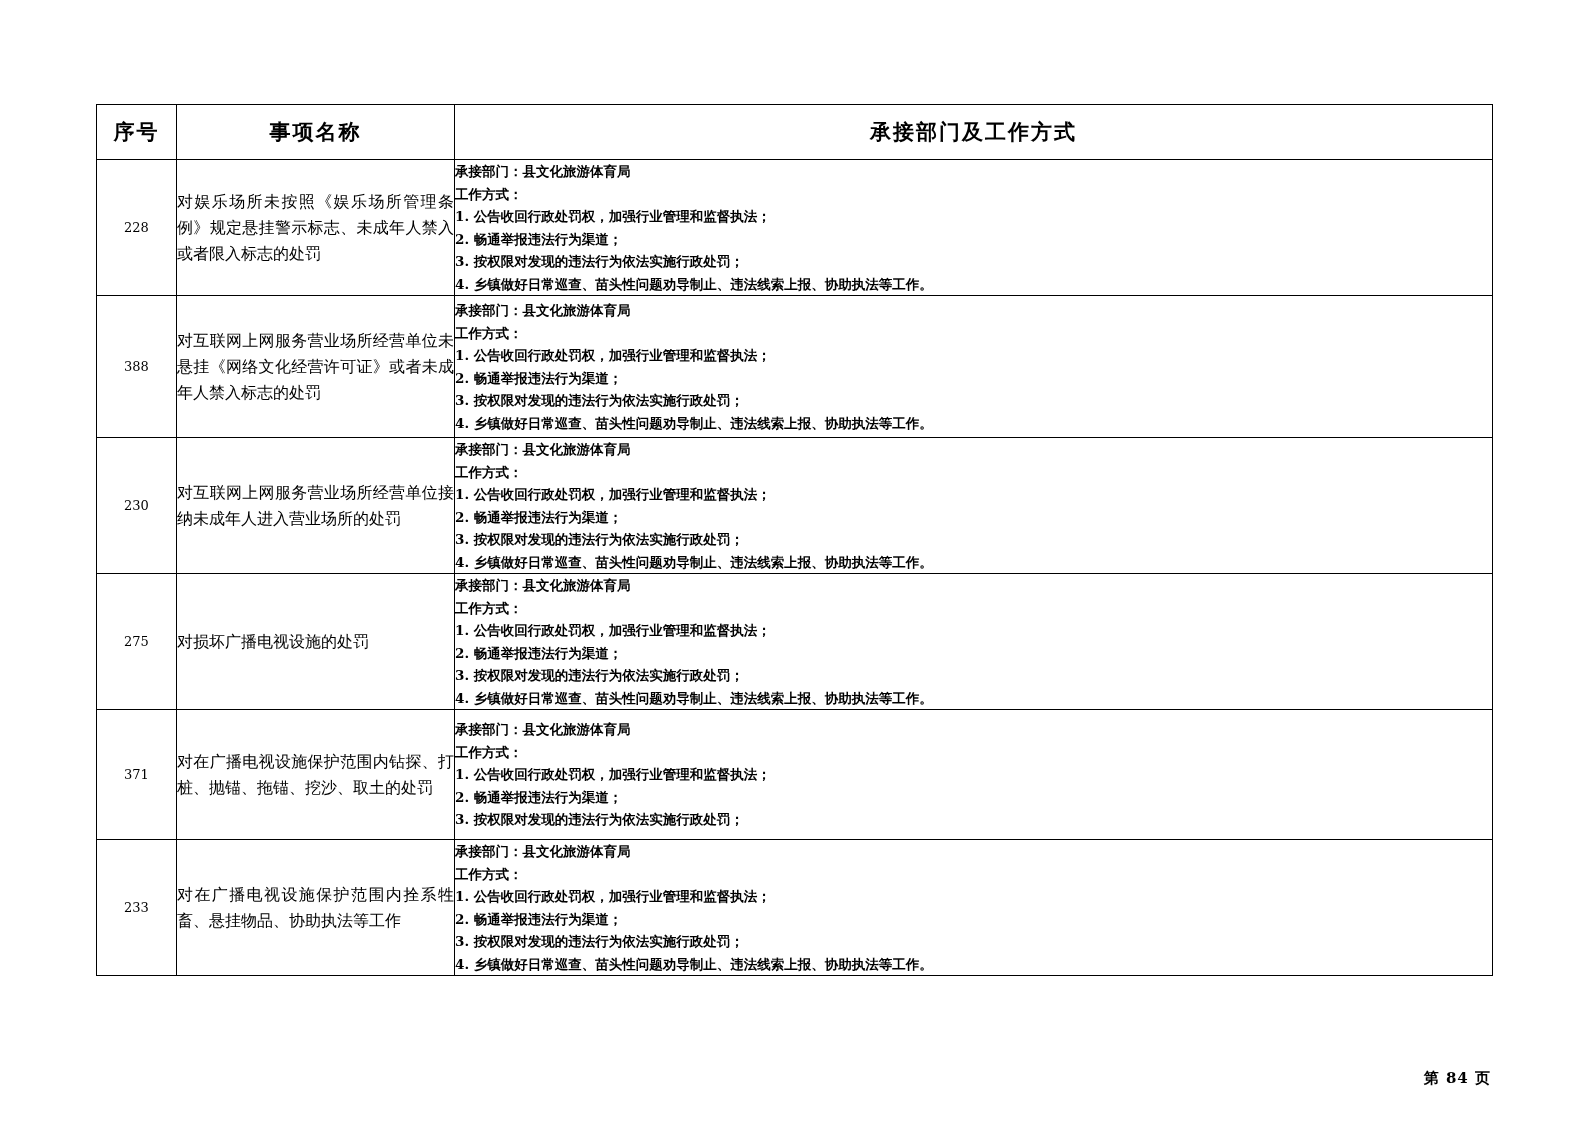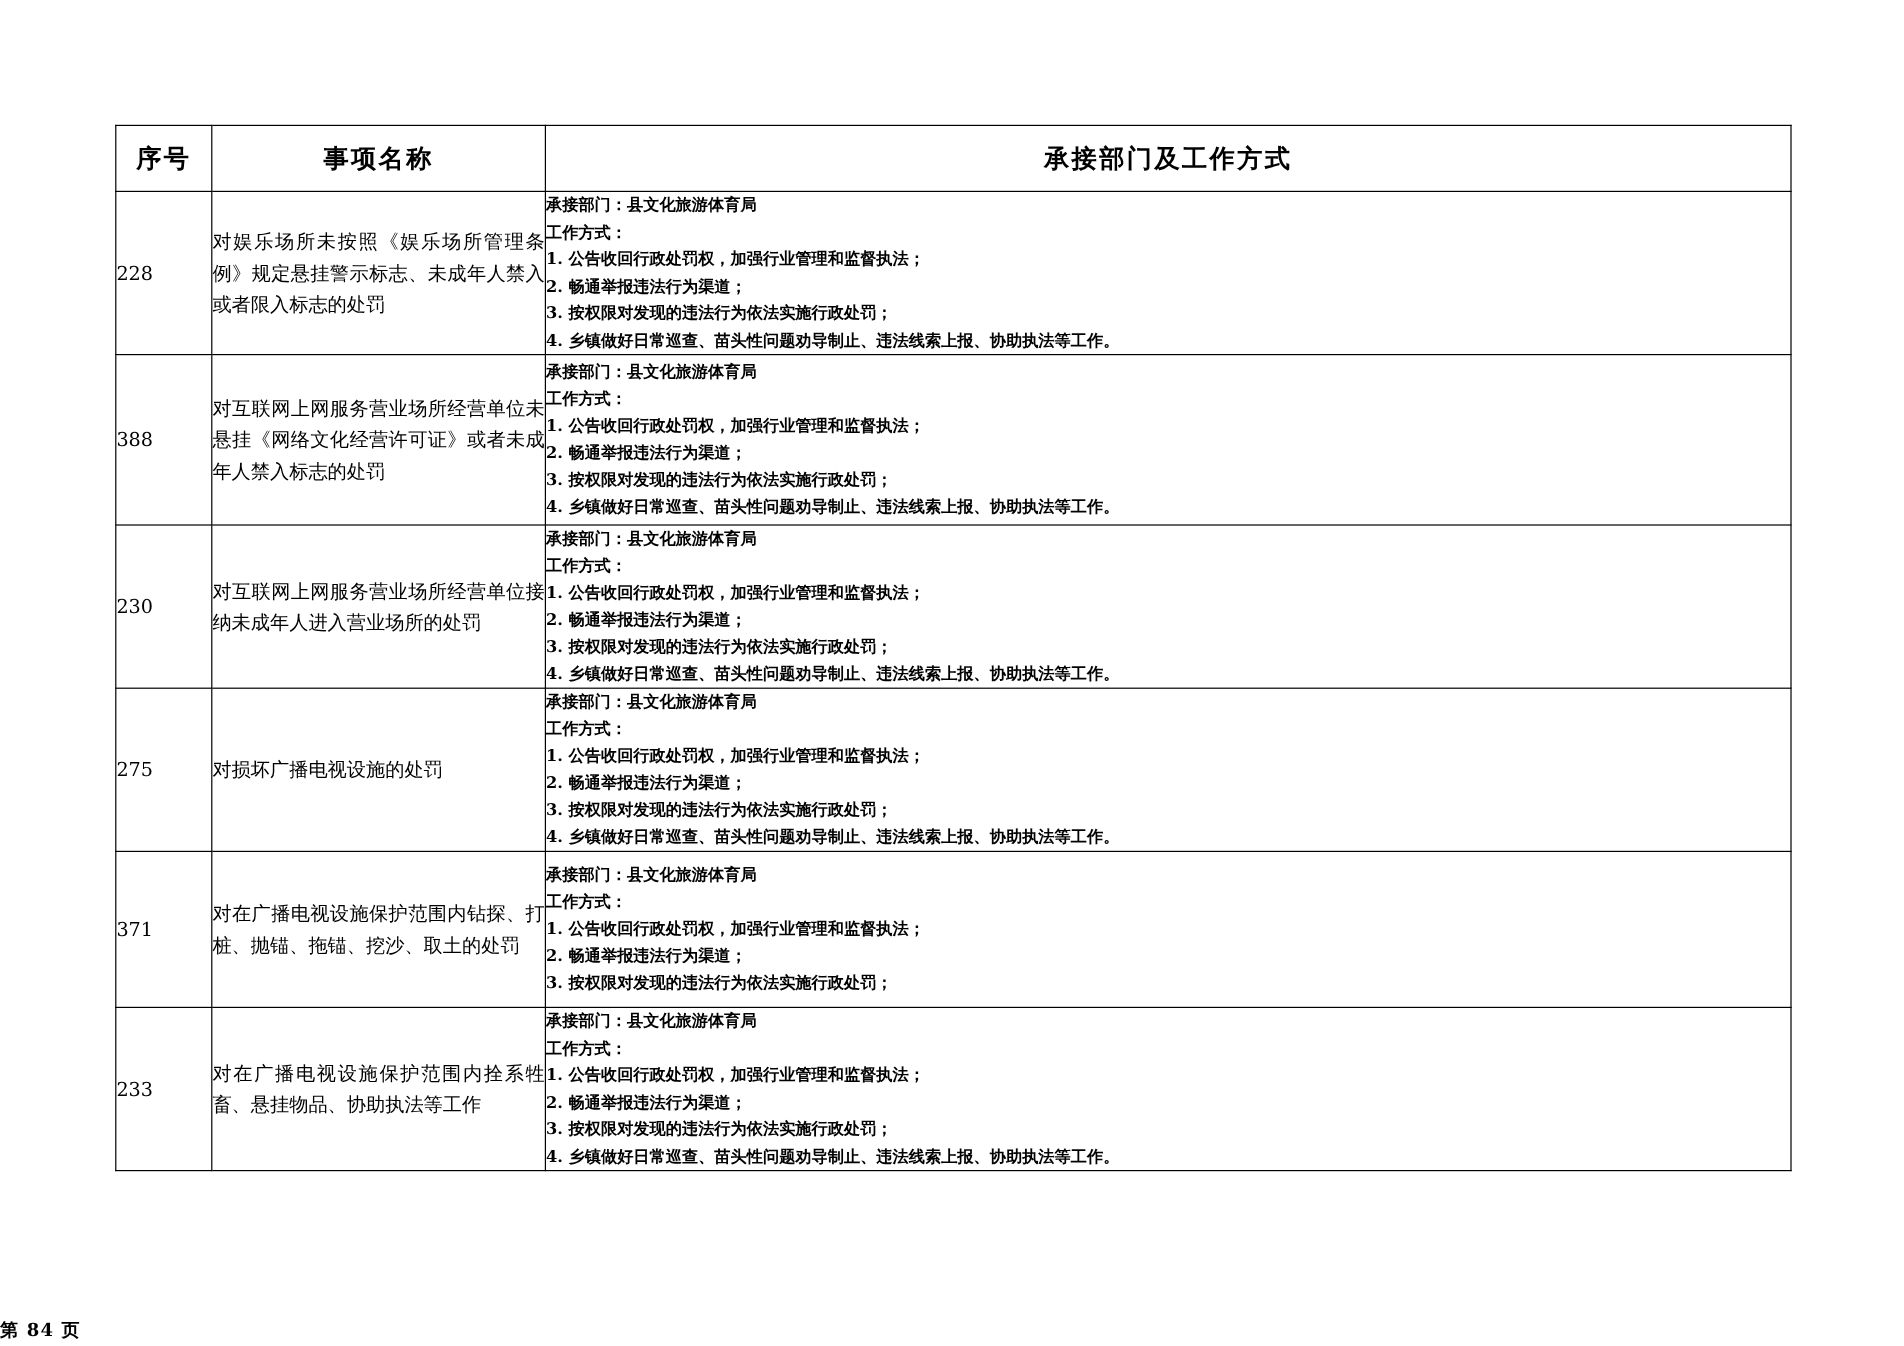--- a/index.html
+++ b/index.html
@@ -40,22 +40,22 @@
 
   .head-cell {
     text-align: center;
     font-size: 21px;
     font-weight: bold;
     letter-spacing: 2px;
     height: 54px;
     font-family: "DejaVu Serif", "Liberation Serif", serif;
   }
   .seq-cell {
-    text-align: left;
-    font-size: 16px;
+    text-align: center;
+    font-size: 13px;
     font-family: "DejaVu Serif", "Liberation Serif", serif;
   }
   .name-cell {
     font-size: 16px;
     line-height: 26px;
     padding: 6px 10px 6px 12px;
     text-align: justify;
     font-family: "DejaVu Serif", "Liberation Serif", serif;
   }
   .dept-cell {
@@ -72,23 +72,23 @@
   .row-228 { height: 130px; }
   .row-229 { height: 142px; }
   .row-230 { height: 112px; }
   .row-231 { height: 112px; }
   .row-232 { height: 130px; }
   .row-233 { height: 124px; }
 
   .footer {
     position: absolute;
     left: 0;
-    top: 1098px;
+    top: 1068px;
     width: 1491px;
-    text-align: left;
+    text-align: right;
   }
   .footer .pagenum {
     display: inline-block;
     font-size: 15px;
     font-weight: bold;
     letter-spacing: 1px;
     font-family: "DejaVu Serif", "Liberation Serif", serif;
   }
 </style>
 </head>

